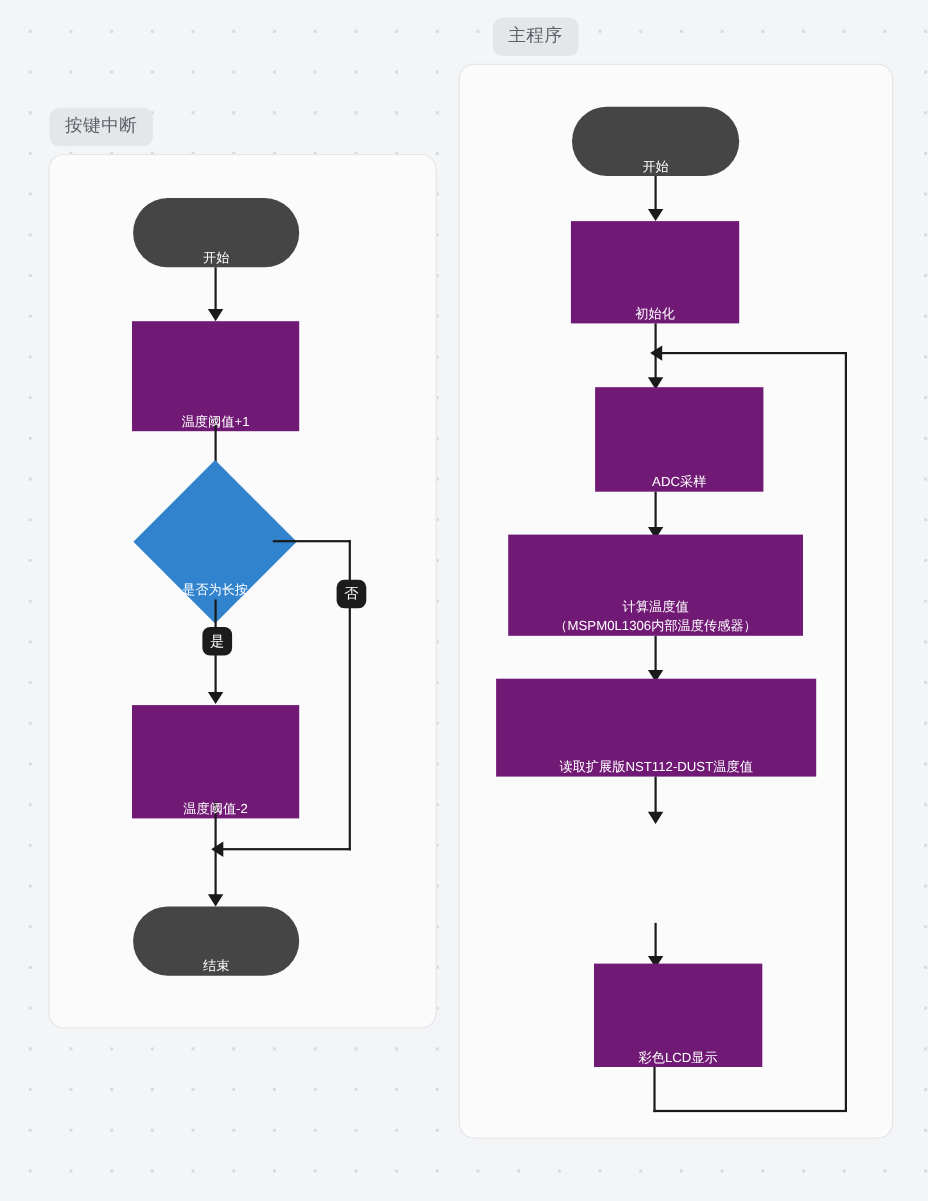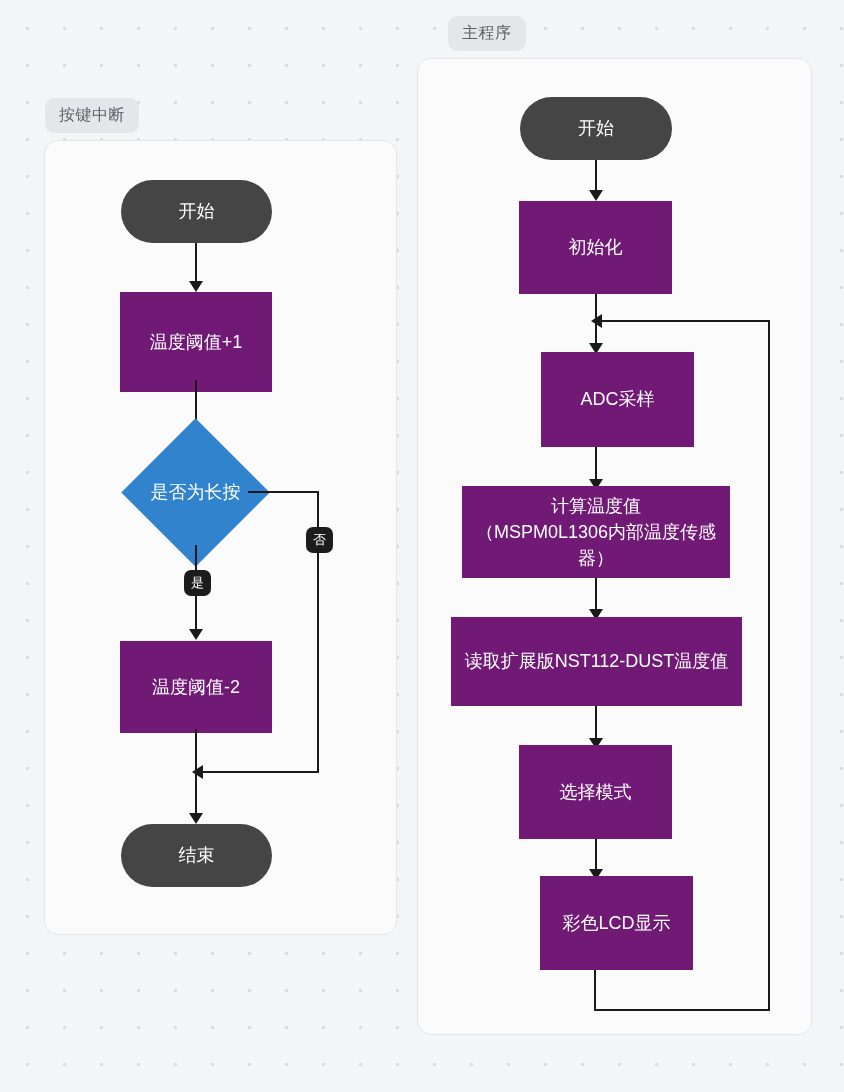--- a/index.html
+++ b/index.html
@@ -41,25 +41,25 @@
     padding: 9px 14px 10px 14px;
     white-space: nowrap;
     letter-spacing: .5px;
   }
 
   
   .node {
     position: absolute;
     box-sizing: border-box;
     display: flex;
-    align-items: center;
+    align-items: flex-end;
     justify-content: center;
     text-align: center;
     color: #ffffff;
-    font-size: 18px;
+    font-size: 12px;
     line-height: 1.45;
   }
   .node.terminal {
     background: #454545;
     border-radius: 40px;
   }
   .node.process {
     background: #701a75;
   }
   .node.decision {
@@ -144,21 +144,21 @@
 
   <div class="node decision" style="left:143px; top:440px; width:105px; height:105px;">
     <span class="dia-shape"></span>
     <span class="dia-label">是否为长按</span>
   </div>
 
   <div class="edge-line edge-v" style="left:195px; top:545px; height:90px;"></div>
   <div class="arrow arrow-down" style="left:189px; top:629px;"></div>
   <div class="edge-label" style="left:184px; top:570px;">是</div>
 
-  <div class="node process" style="left:120px; top:641px; width:152px; height:92px;">
+  <div class="node process" style="left:120px; top:641px; width:152px; height:103px;">
     <span class="label">温度阈值-2</span>
   </div>
 
   <div class="edge-line edge-v" style="left:195px; top:729px; height:90px;"></div>
   <div class="arrow arrow-down" style="left:189px; top:813px;"></div>
 
   <div class="edge-line edge-h" style="left:248px; top:491px; width:71px;"></div>
   <div class="edge-line edge-v" style="left:317px; top:491px; height:282px;"></div>
   <div class="edge-line edge-h" style="left:202px; top:771px; width:117px;"></div>
   <div class="arrow arrow-left" style="left:192px; top:765px;"></div>
@@ -200,23 +200,20 @@
   <div class="edge-line edge-v" style="left:595px; top:578px; height:38px;"></div>
   <div class="arrow arrow-down" style="left:589px; top:609px;"></div>
 
   <div class="node process" style="left:451px; top:617px; width:291px; height:89px;">
     <span class="label">读取扩展版NST112-DUST温度值</span>
   </div>
 
   <div class="edge-line edge-v" style="left:595px; top:706px; height:38px;"></div>
   <div class="arrow arrow-down" style="left:589px; top:738px;"></div>
 
-  <div class="node process" style="left:519px; top:745px; width:153px; height:94px;">
-    <span class="label">选择模式</span>
-  </div>
 
   <div class="edge-line edge-v" style="left:595px; top:839px; height:34px;"></div>
   <div class="arrow arrow-down" style="left:589px; top:869px;"></div>
 
   <div class="node process" style="left:519px; top:876px; width:153px; height:94px;margin-left:21px;">
     <span class="label">彩色LCD显示</span>
   </div>
 
   <div class="edge-line edge-v" style="left:594px; top:970px; height:41px;"></div>
   <div class="edge-line edge-h" style="left:594px; top:1009px; width:176px;"></div>

